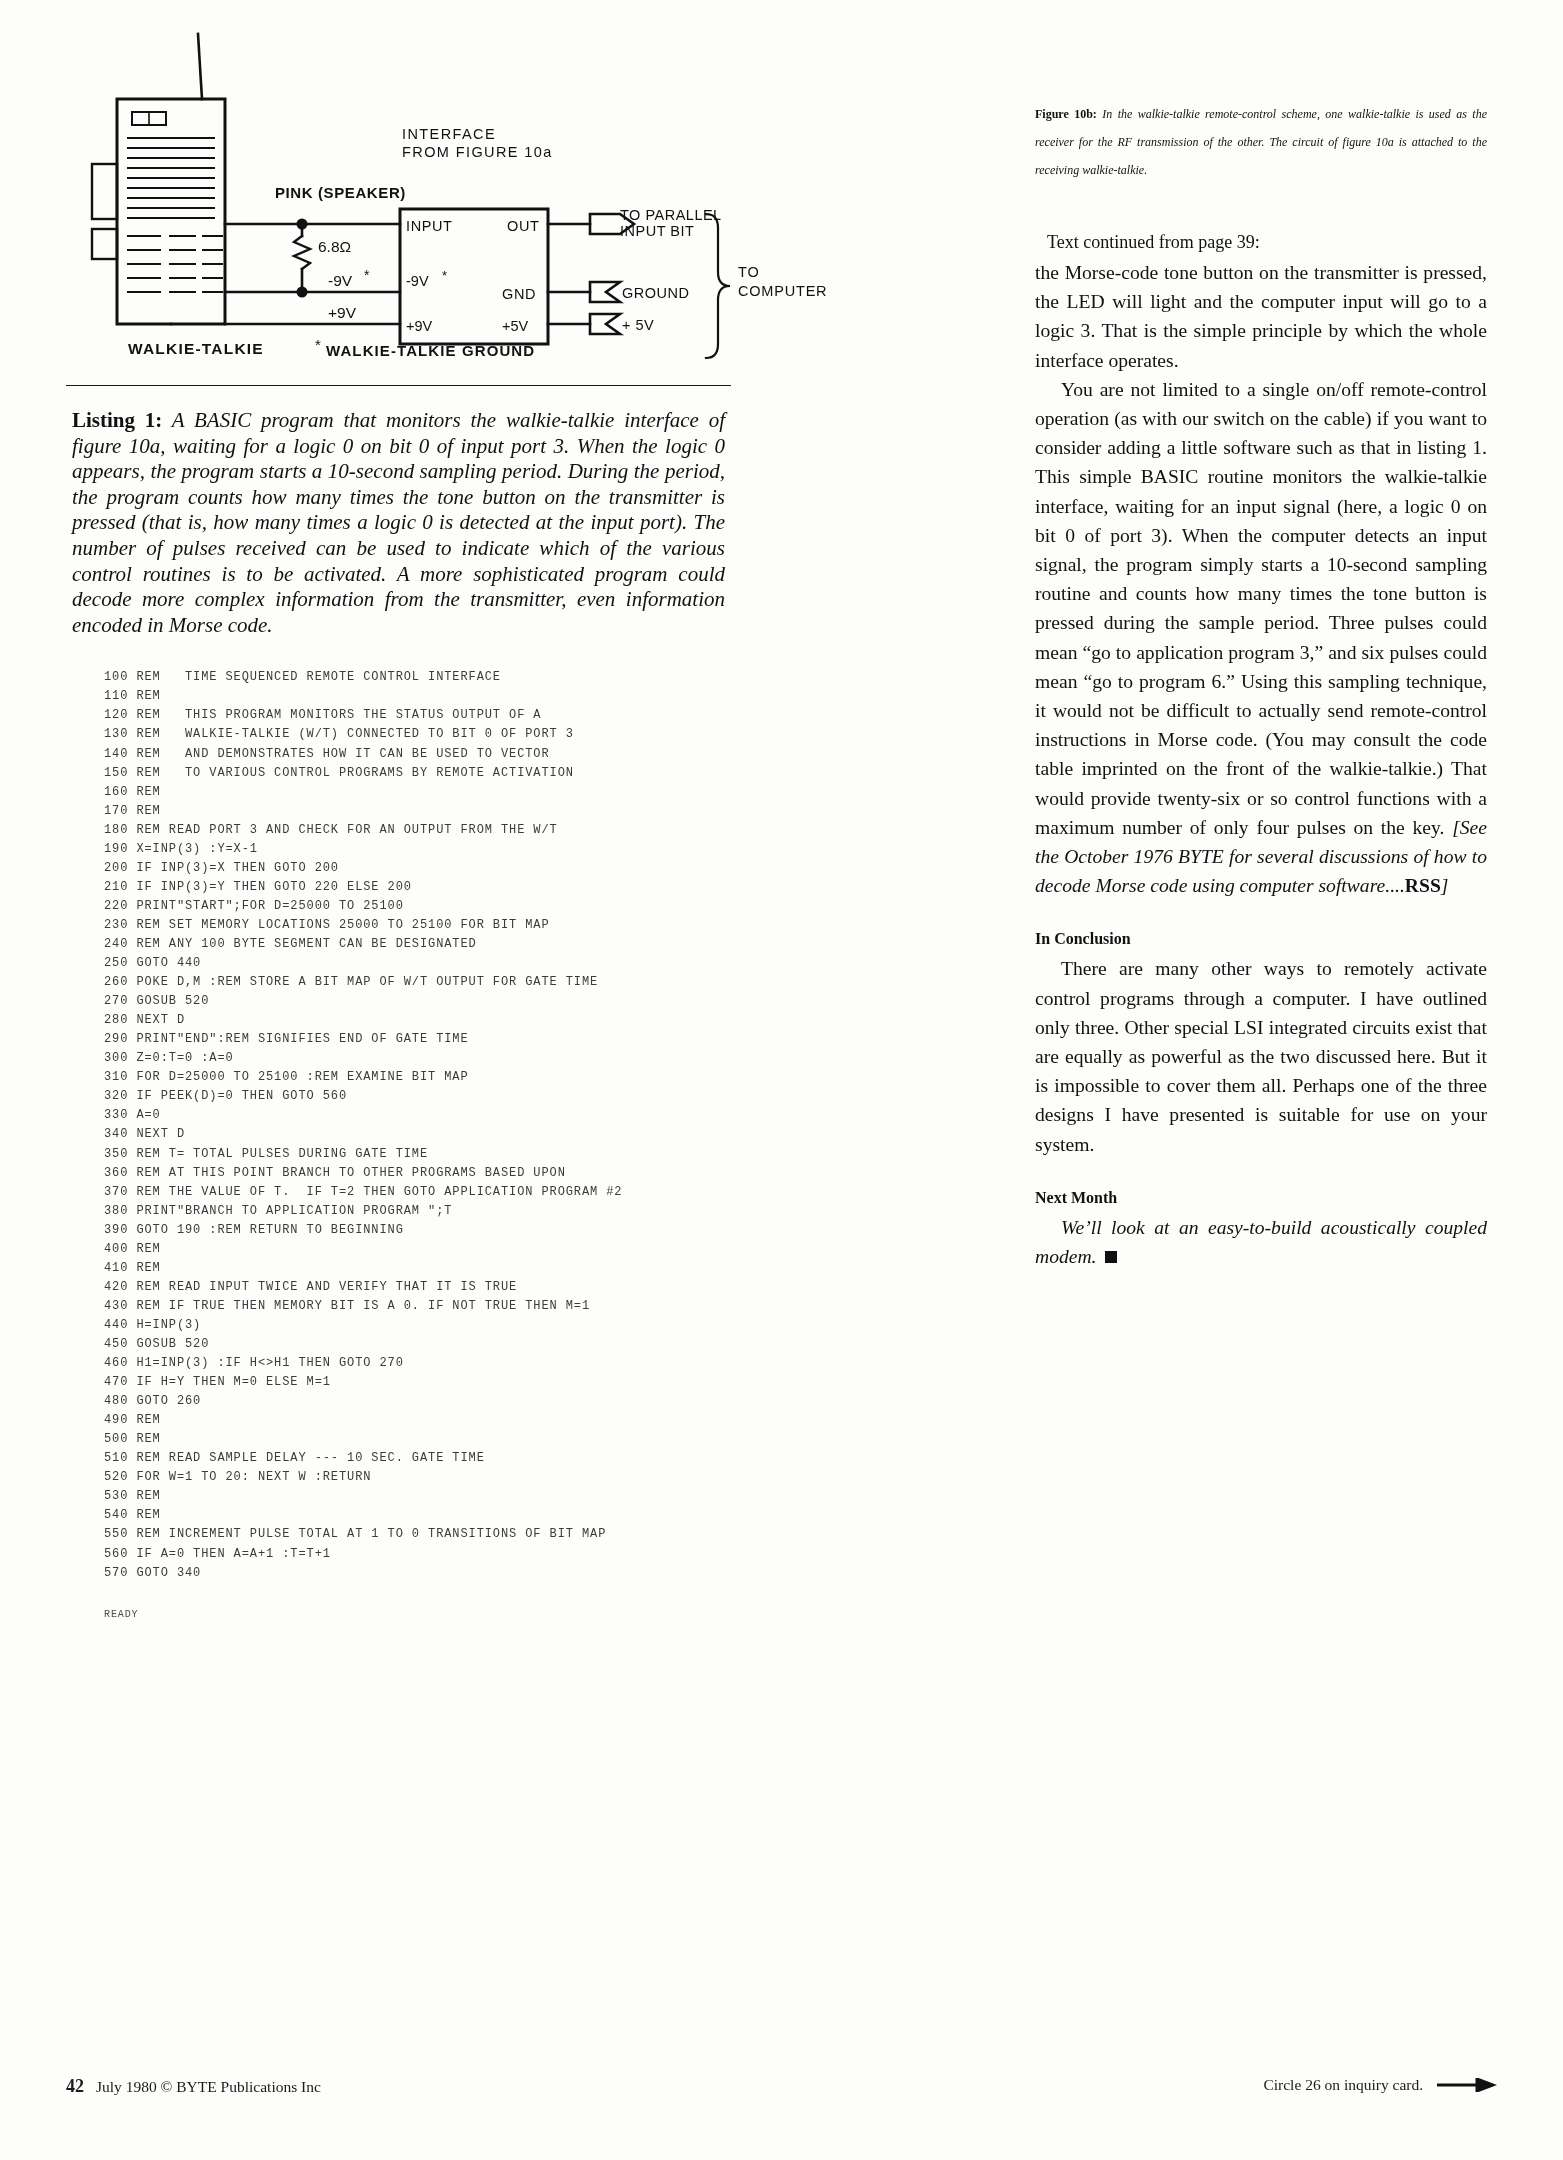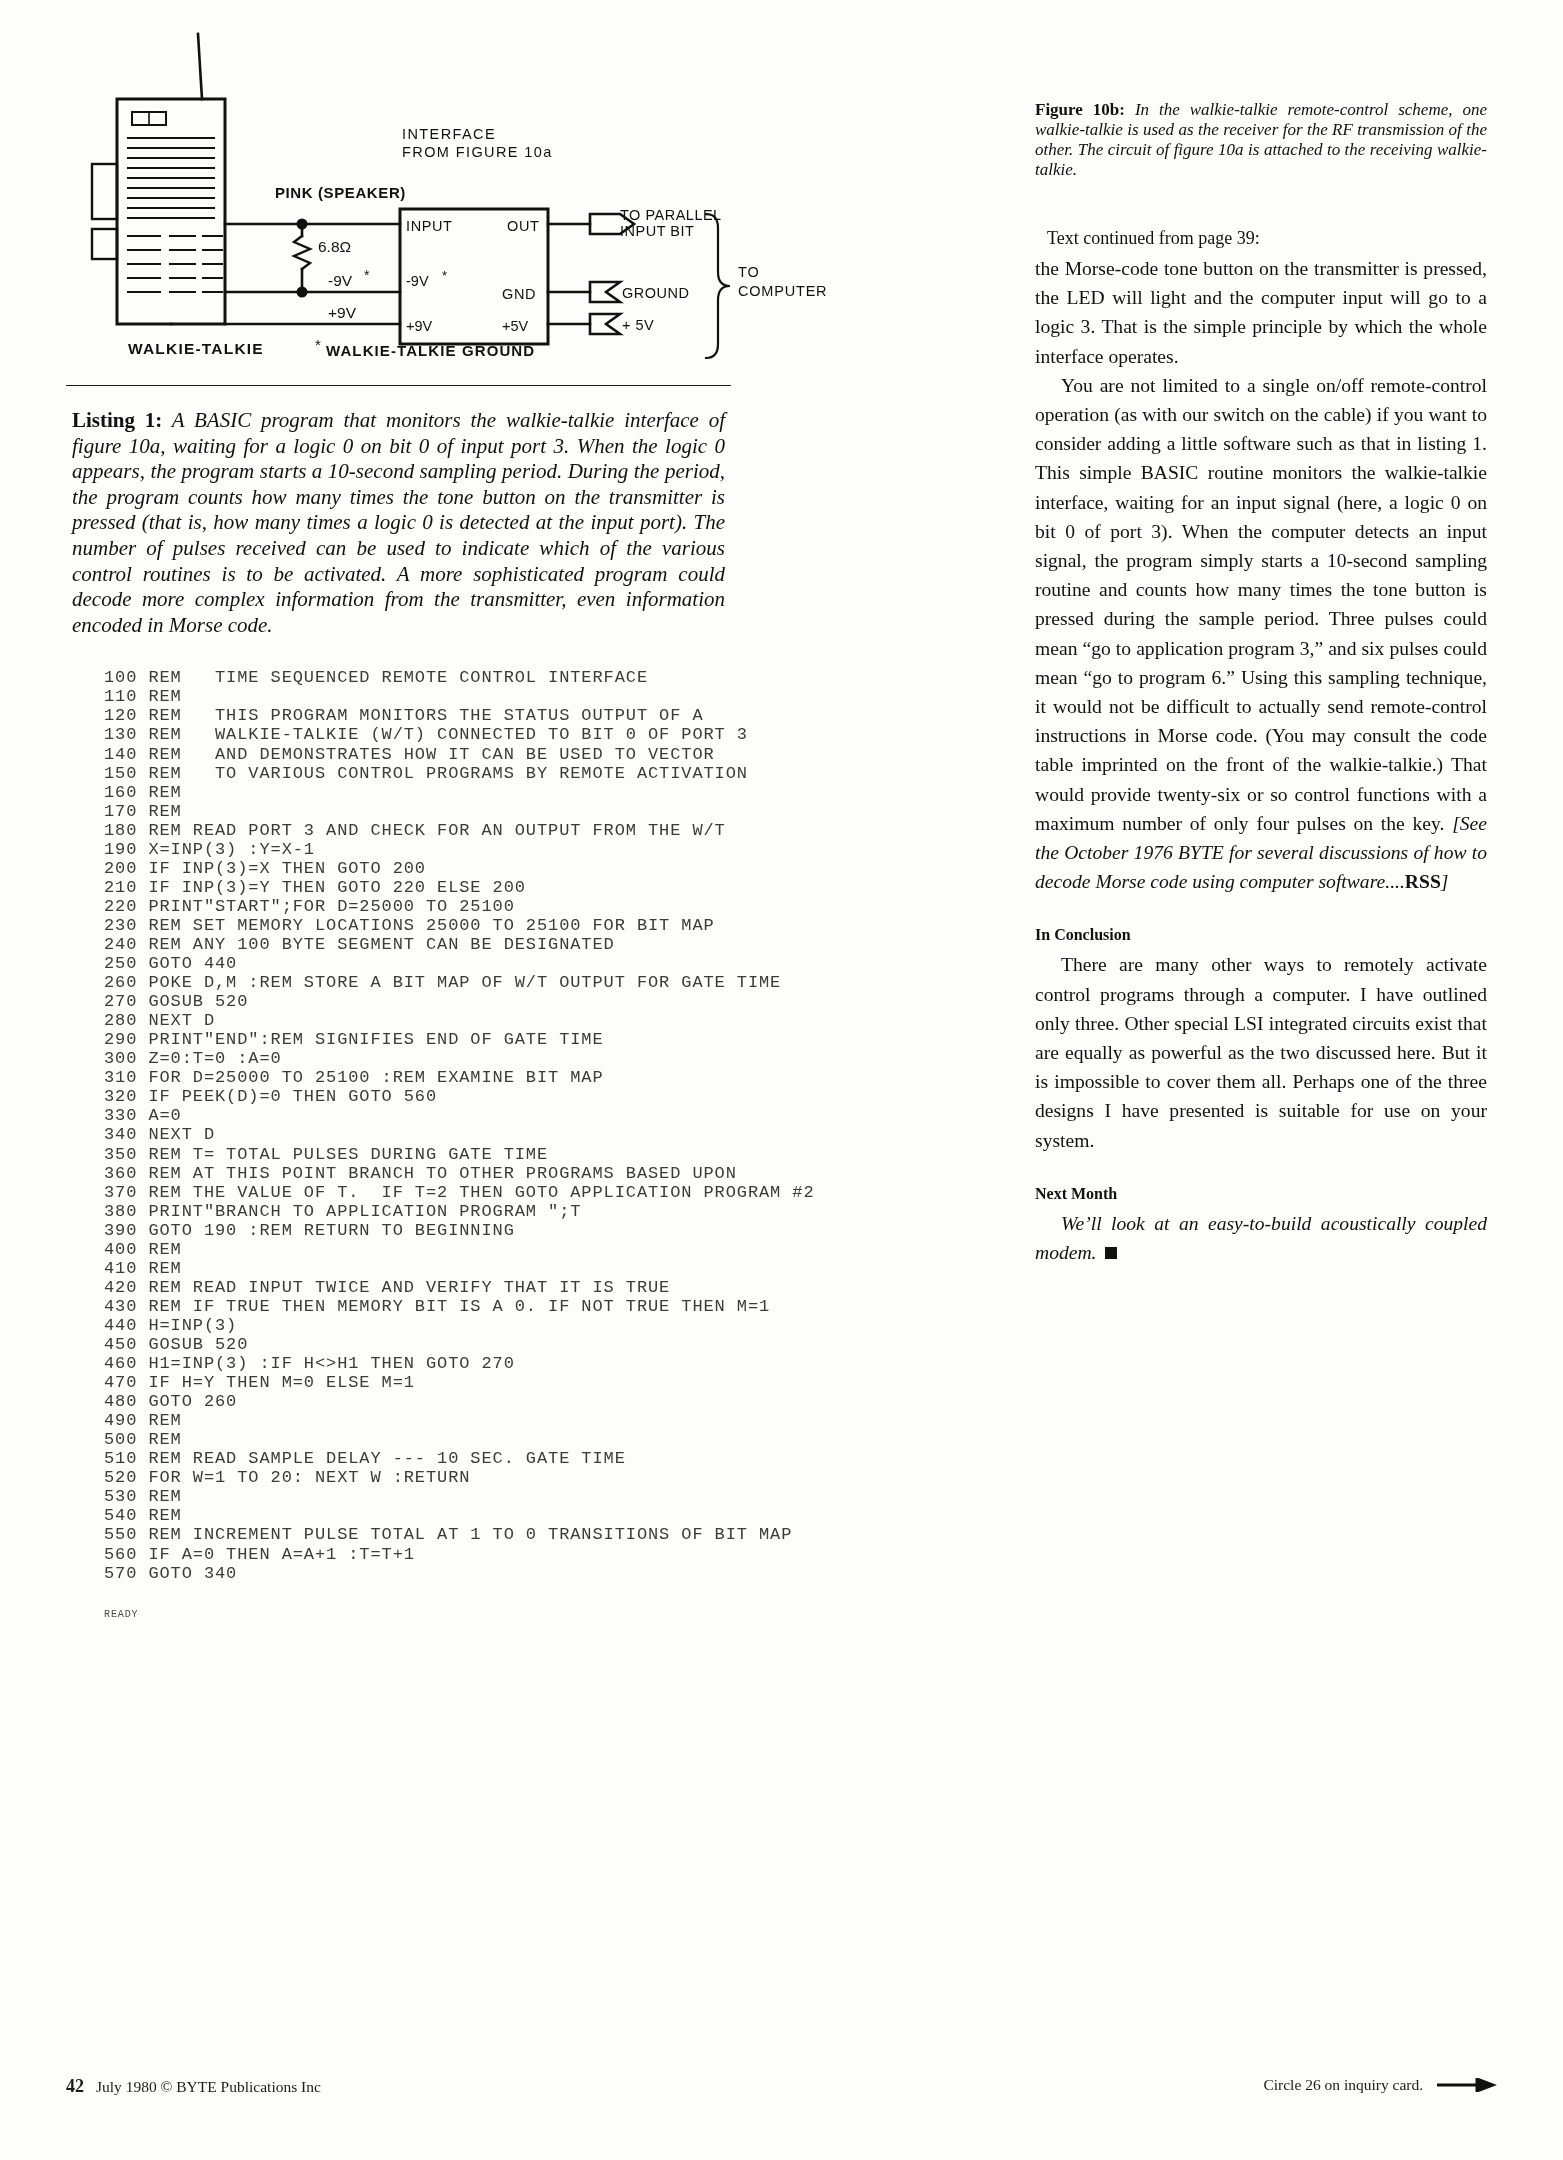--- a/index.html
+++ b/index.html
@@ -22,37 +22,37 @@
     font-family:Liberation Serif, serif;
     font-style:italic;font-size:21px;line-height:25.6px;
     text-align:justify;margin:6px;
   }
   .listing-caption .lead{font-style:normal;font-weight:bold;}
 
   
   .code-listing{
     margin:30px 0 0 38px;
     font-family:"Liberation Mono","DejaVu Sans Mono",monospace;
-    font-size:17px;line-height:19.05px;
+    font-size:12px;line-height:19.05px;
     letter-spacing:0.9px;
     color:#3b3b3b;
     white-space:pre;
   }
   .code-listing .ln{display:block;}
   .code-ready{
     margin:26px 0 0 38px;
     font-family:"Liberation Mono","DejaVu Sans Mono",monospace;
     font-size:10px;letter-spacing:0.9px;color:#4a4a4a;white-space:pre;
   }
 
   
   .right-col{position:absolute;left:1035px;top:100px;width:452px;}
   .fig-caption{
     font-family:"Liberation Serif",serif;font-style:italic;
-    font-size:17px;line-height:20px;text-align:justify;margin:0 0 46px 0;
+    font-size:12px;line-height:28px;text-align:justify;margin:0 0 46px 0;
   }
   .fig-caption .lead{font-style:normal;font-weight:bold;}
   .cont-note{
     font-size:18px;line-height:24px;margin:0 0 4px 12px;
   }
   .body-p{
     font-size:19.6px;line-height:29.2px;text-align:justify;
     margin:0;text-indent:0;
     -webkit-hyphens:none;hyphens:none;
   }

